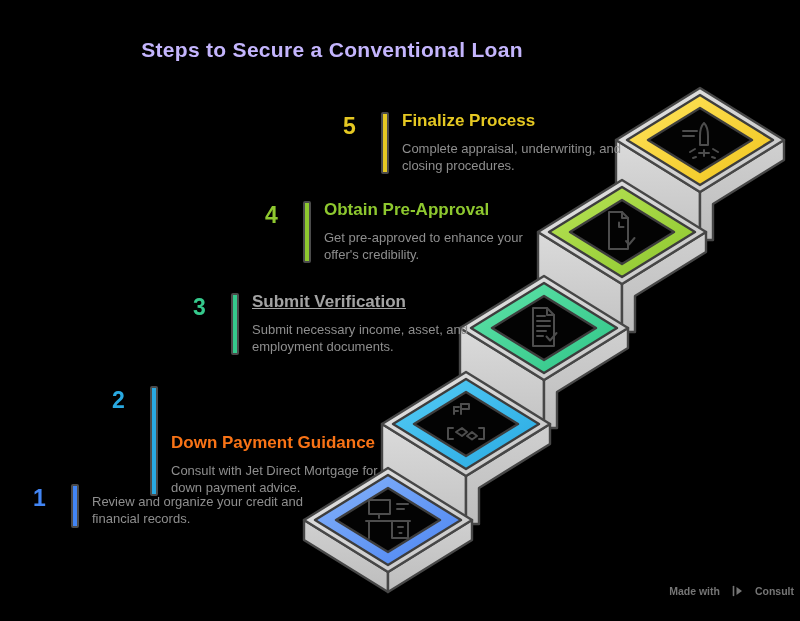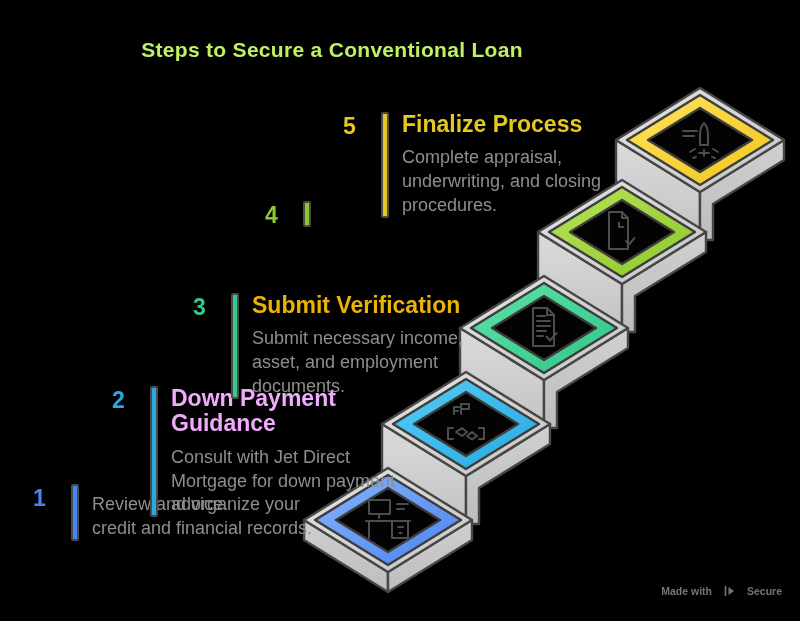--- a/index.html
+++ b/index.html
@@ -3,31 +3,31 @@
 <meta charset="utf-8">
 <style>
   html,body{margin:0;padding:0;}
   body{
     width:800px;height:621px;position:relative;overflow:hidden;
     background:#000;font-family:"Liberation Sans",sans-serif;
     -webkit-font-smoothing:antialiased;
   }
   .main-title{
     position:absolute;top:38px;left:0;width:664px;text-align:center;
-    font-size:21px;font-weight:bold;color:#bef264;letter-spacing:.3px;
+    font-size:21px;font-weight:bold;color:#c4b5fd;letter-spacing:.3px;
   }
   #stair{position:absolute;left:0;top:0;}
   .step-block{position:absolute;display:flex;align-items:stretch;}
   .step-num{width:38px;font-size:23px;font-weight:bold;line-height:1;padding-top:3px;}
   .step-bar{width:4px;border:2px solid #4b4b4b;border-radius:2px;flex:0 0 auto;}
   .step-text{margin-left:13px;width:232px;}
-  .step-title{font-size:23px;font-weight:bold;line-height:1.1;}
-  .step-desc{font-size:18px;color:#8e8e8e;margin-top:9px;line-height:1.33;}
+  .step-title{font-size:17px;font-weight:bold;line-height:1.1;}
+  .step-desc{font-size:13px;color:#8e8e8e;margin-top:9px;line-height:1.33;}
   .watermark{
-    position:absolute;right:18px;top:585px;display:flex;align-items:center;gap:12px;
+    position:absolute;right:6px;top:585px;display:flex;align-items:center;gap:12px;
     font-size:10.5px;color:#757575;font-weight:bold;
   }
   .watermark svg{display:block;}
 </style>
 </head>
 <body>
 
 <div class="main-title">Steps to Secure a Conventional Loan</div>
 
 <svg id="stair" width="800" height="621" viewBox="0 0 800 621">
@@ -159,46 +159,50 @@
       <div class="step-num" style="color: rgb(66, 133, 244);">1</div>
       <div class="step-bar" style="background: rgb(66, 133, 244);"></div>
       <div class="step-text">
         <div class="step-desc">Review and organize your credit and financial records.</div>
       </div>
     </div>
     <div class="step-block" style="left: 112px; top: 386px;">
       <div class="step-num" style="color: rgb(41, 169, 225);">2</div>
       <div class="step-bar" style="background: rgb(41, 169, 225);"></div>
       <div class="step-text">
-        <div class="step-title" style="color: #f0abfc;">Down Payment Guidance</div>
+        <div class="step-title" style="color: #f97316; margin-top: 48px;">Down Payment Guidance</div>
         <div class="step-desc">Consult with Jet Direct Mortgage for down payment advice.</div>
       </div>
     </div>
     <div class="step-block" style="left: 193px; top: 293px;">
       <div class="step-num" style="color: rgb(53, 201, 140);">3</div>
       <div class="step-bar" style="background: rgb(53, 201, 140);"></div>
       <div class="step-text">
-        <div class="step-title" style="color: #eab308;">Submit Verification</div>
+        <div class="step-title" style="color: #a3a3a3; text-decoration: underline;">Submit Verification</div>
         <div class="step-desc">Submit necessary income, asset, and employment documents.</div>
       </div>
     </div>
     <div class="step-block" style="left: 265px; top: 201px;">
       <div class="step-num" style="color: rgb(142, 200, 47);">4</div>
       <div class="step-bar" style="background: rgb(142, 200, 47);"></div>
+      <div class="step-text">
+        <div class="step-title" style="color: rgb(142, 200, 47);">Obtain Pre-Approval</div>
+        <div class="step-desc">Get pre-approved to enhance your offer's credibility.</div>
+      </div>
     </div>
     <div class="step-block" style="left: 343px; top: 112px;">
       <div class="step-num" style="color: rgb(229, 200, 34);">5</div>
       <div class="step-bar" style="background: rgb(229, 200, 34);"></div>
       <div class="step-text">
         <div class="step-title" style="color: rgb(229, 200, 34);">Finalize Process</div>
         <div class="step-desc">Complete appraisal, underwriting, and closing procedures.</div>
       </div>
     </div>
   </div>
 
 <div class="watermark">
   <span>Made with</span>
   <svg width="11" height="12" viewBox="0 0 11 12">
     <path d="M1.5 1.5 v9" stroke="#757575" stroke-width="1.6" fill="none" stroke-linecap="round"></path>
     <path d="M4.5 2 L10 6 4.5 10 Z" fill="#757575"></path>
   </svg>
-  <span>Secure</span>
+  <span>Consult</span>
 </div>
 
 </body></html>

